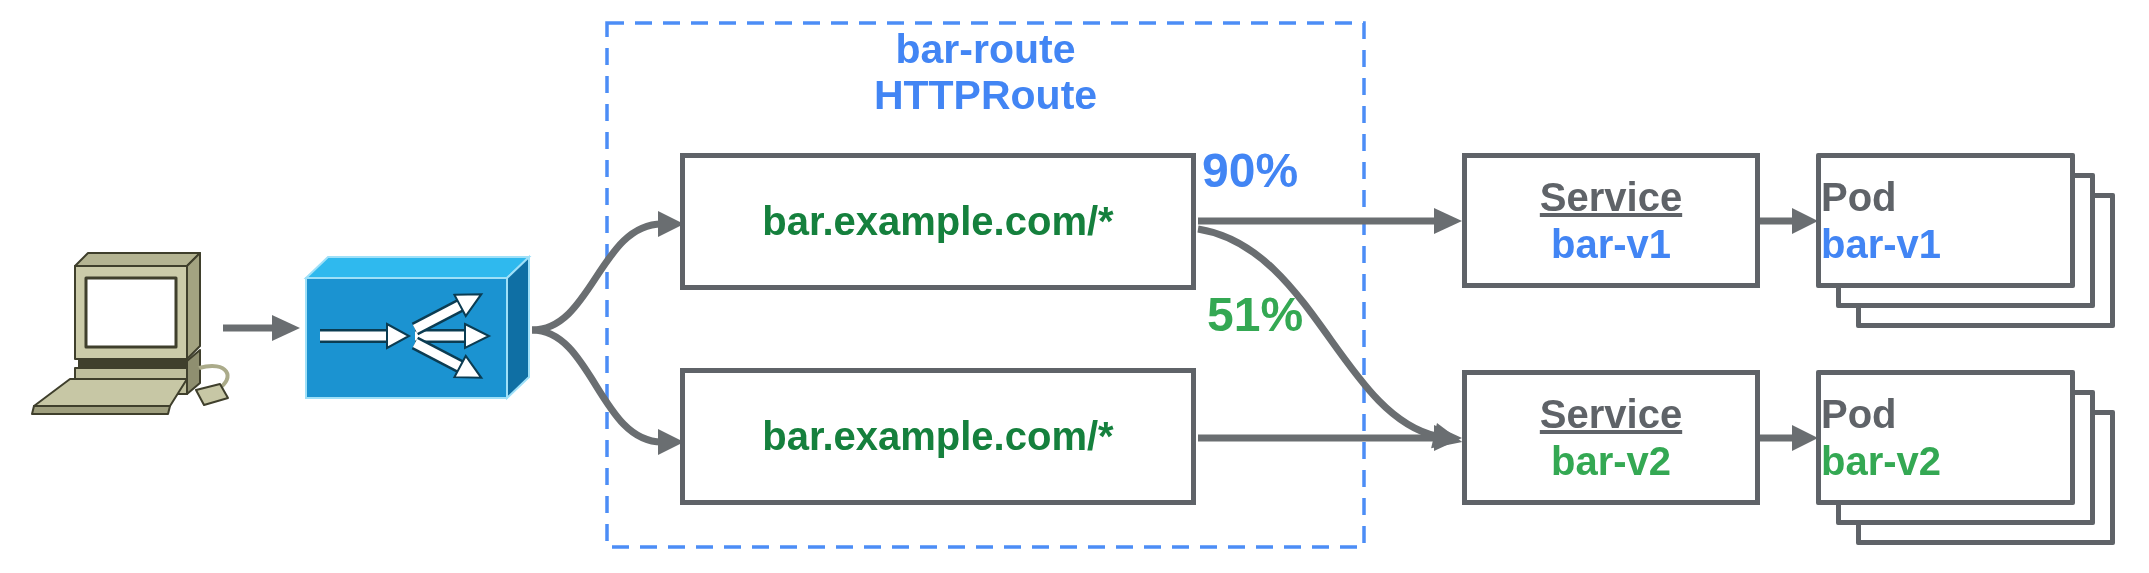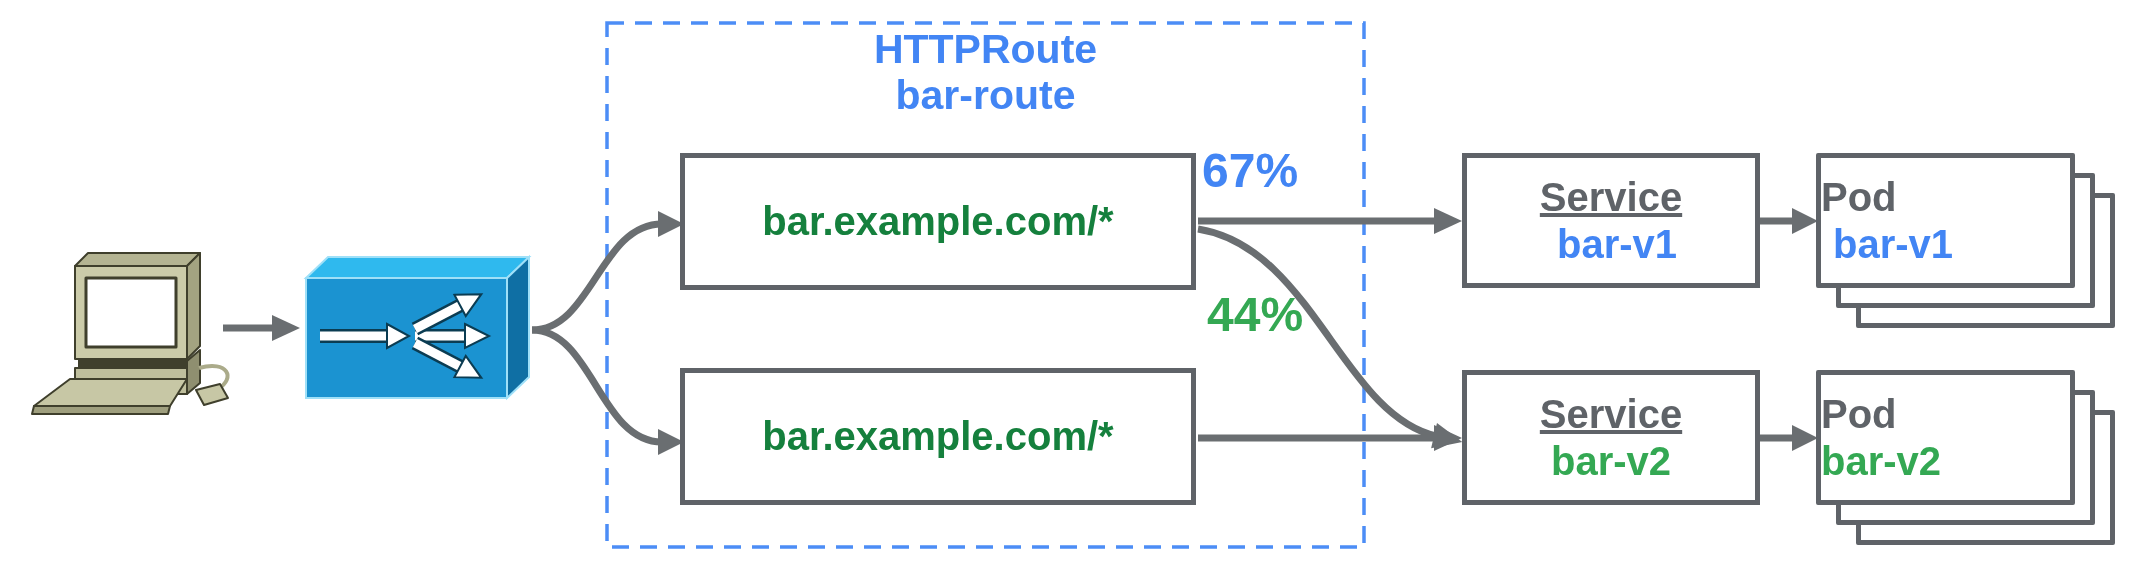--- a/index.html
+++ b/index.html
@@ -47,21 +47,21 @@
     justify-content: center;
   }
   .box .line {
     font-weight: 700;
     font-size: 40px;
     line-height: 47px;
     color: #15803d;
     white-space: nowrap;
   }
   .box .kind { color: #5F6368; text-decoration: underline; }
-  .name-blue  { color: #4285F4 !important; margin-left: 12px; }
+  .name-blue  { color: #4285F4 !important; }
   .name-green { color: #34A853 !important; }
 
   .rule-box-1 { left: 680px; top: 153px; width: 516px; height: 137px; }
   .rule-box-2 { left: 680px; top: 368px; width: 516px; height: 137px; }
   .service-box-1 { left: 1462px; top: 153px; width: 298px; height: 135px; }
   .service-box-2 { left: 1462px; top: 370px; width: 298px; height: 135px; }
 
   .pod-stack { position: absolute; z-index: 2; width: 299px; height: 175px; }
   .pod-stack-1 { left: 1816px; top: 153px; }
   .pod-stack-2 { left: 1816px; top: 370px; }
@@ -173,26 +173,26 @@
       <polygon points="1792,208 1818,221 1792,234" fill="#6A6E71"></polygon>
     </g>
     <g>
       <line x1="1758" y1="438" x2="1794" y2="438" stroke="#6A6E71" stroke-width="7"></line>
       <polygon points="1792,425 1818,438 1792,451" fill="#6A6E71"></polygon>
     </g>
   </svg>
 
 
   <div class="lbl httproute-title">
+    <div>bar-route</div>
     <div>HTTPRoute</div>
-    <div>bar-route</div>
-  </div>
-
-  <div class="lbl pct pct-90">67%</div>
-  <div class="lbl pct pct-10">44%</div>
+  </div>
+
+  <div class="lbl pct pct-90">90%</div>
+  <div class="lbl pct pct-10">51%</div>
 
   <div class="box rule-box-1">
     <div class="line">bar.example.com/*</div>
   </div>
 
   <div class="box rule-box-2">
     <div class="line">bar.example.com/*</div>
   </div>
 
   <div class="box service-box-1">

